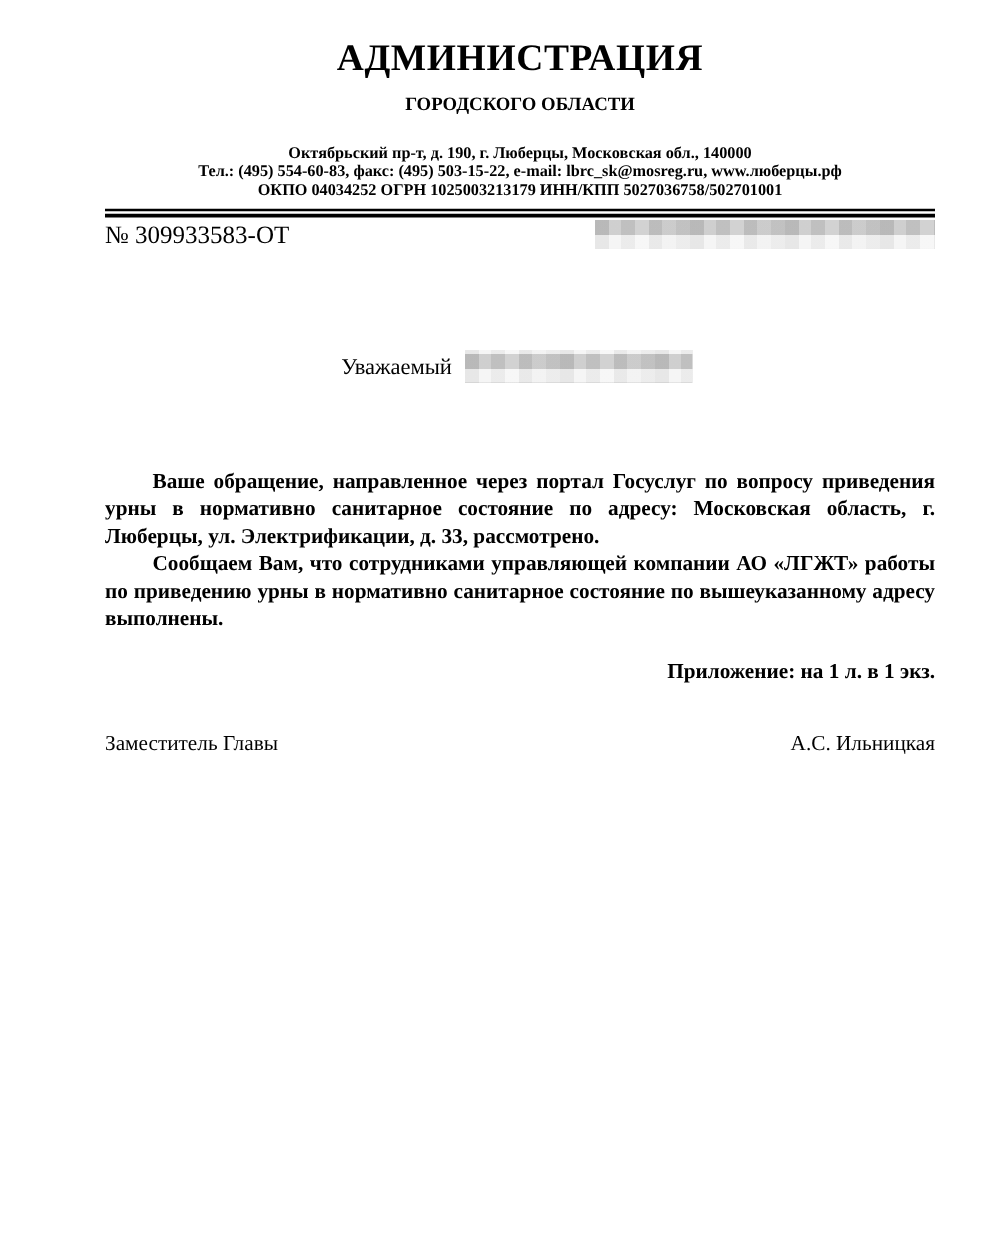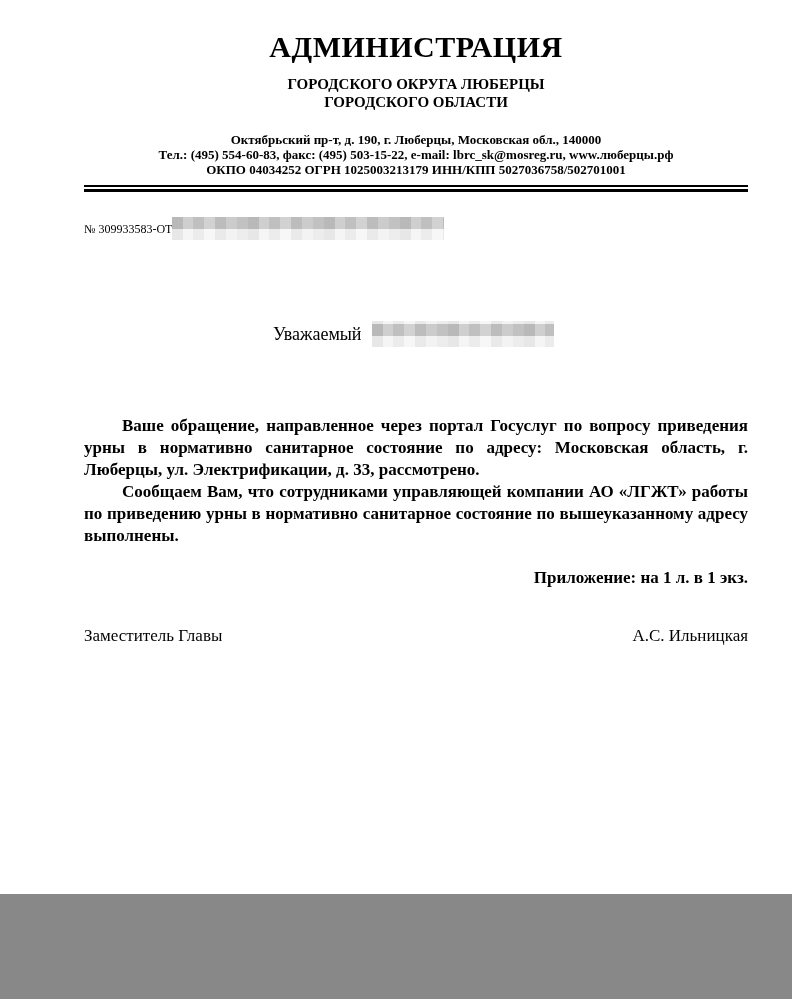--- a/index.html
+++ b/index.html
@@ -2,21 +2,21 @@
 <html lang="ru"><head>
 <meta charset="utf-8">
 <style>
   html, body {
     margin: 0;
     padding: 0;
     background: #888;
   }
   .page {
     width: 792px;
-    height: 894px;
+    height: 999px;
     margin: 0 auto;
     background: #ffffff;
     color: #000000;
     font-family: "Liberation Serif", "DejaVu Serif", serif;
     position: relative;
     box-sizing: border-box;
     padding: 30px 44px 0 84px;
     overflow: hidden;
   }
 
@@ -42,25 +42,25 @@
     font-weight: bold;
   }
 
   
   .rule { margin-top: 8px; }
   .rule-thin  { height: 2px; background: #000; }
   .rule-thick { height: 3px; background: #000; margin-top: 2px; }
 
   
   .ref-row {
-    margin-top: 25px;
+    margin-top: 2px;
     display: flex;
-    justify-content: flex-start;
+    justify-content: space-between;
     align-items: center;
-    font-size: 12px;
+    font-size: 20px;
     line-height: 20px;
   }
 
   
   .redacted {
     display: inline-block;
     background-color: #e6e6e6;
     background-image:
       repeating-linear-gradient(0deg,
         rgba(255,255,255,0.55) 0px, rgba(255,255,255,0.55) 11px,
@@ -117,21 +117,20 @@
 </style>
 </head>
 <body>
 
 <div class="page">
 
   <header class="letterhead">
     <h1 class="org-name">АДМИНИСТРАЦИЯ</h1>
 
     <div class="org-sub">
-      <div>ГОРОДСКОГО ОКРУГА ЛЮБЕРЦЫ</div>
       <div>ГОРОДСКОГО ОБЛАСТИ</div>
     </div>
 
     <div class="contacts">
       <div>Октябрьский пр-т, д. 190, г. Люберцы, Московская обл., 140000</div>
       <div>Тел.: (495) 554-60-83, факс: (495) 503-15-22, e-mail: lbrc_sk@mosreg.ru, www.люберцы.рф</div>
       <div>ОКПО 04034252 ОГРН 1025003213179 ИНН/КПП 5027036758/502701001</div>
     </div>
   </header>
 

